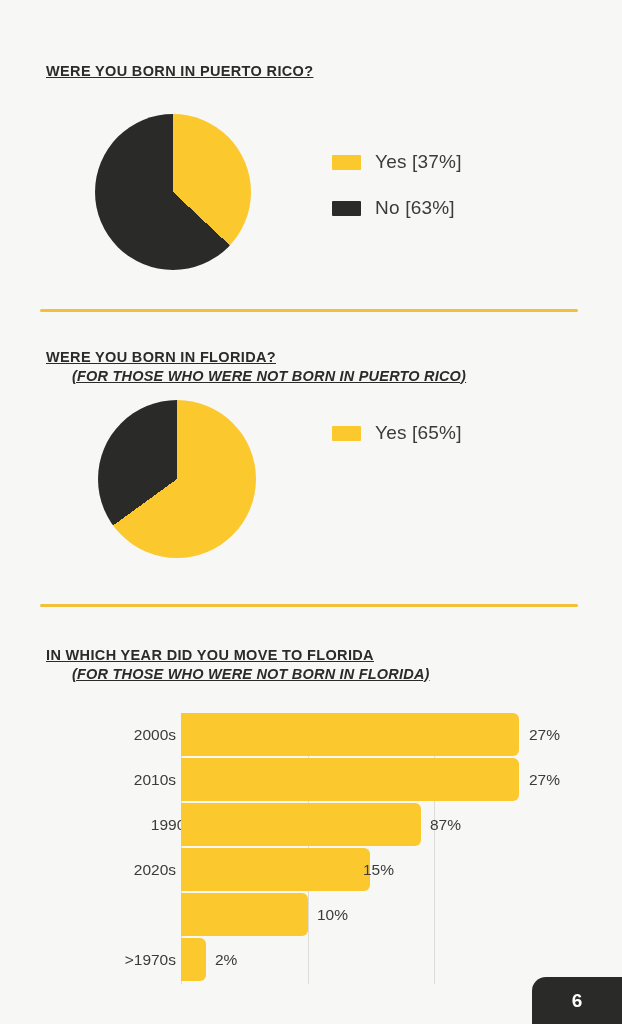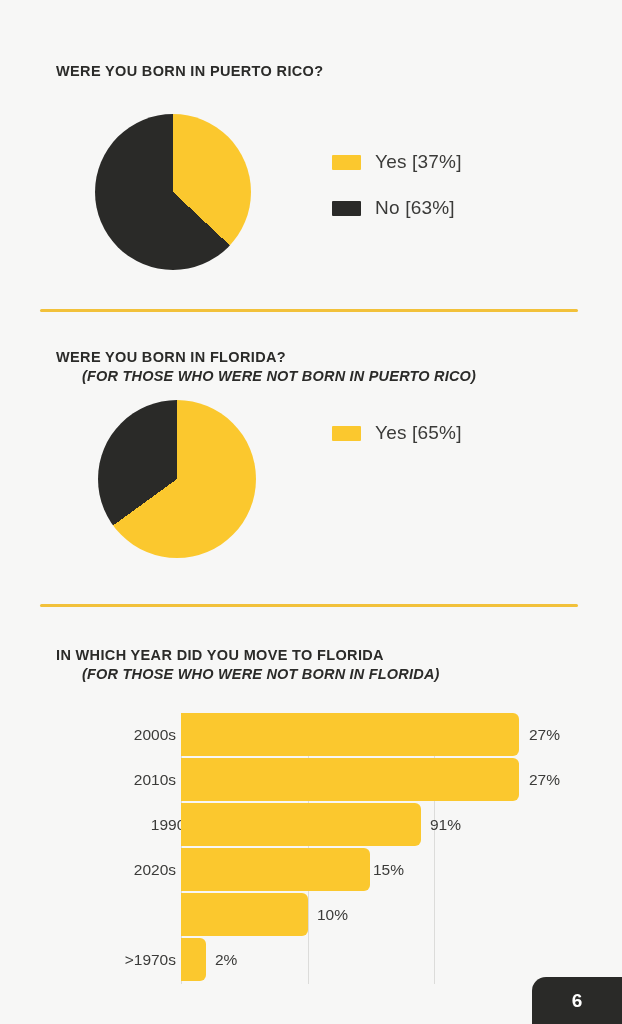--- a/index.html
+++ b/index.html
@@ -18,28 +18,29 @@
   }
   .page {
     position: relative;
     width: 622px;
     height: 1024px;
   }
 
   
   .section-title {
     position: absolute;
-    left: 56px;
+    left: 46px;
     font-size: 14.5px;
     font-weight: 700;
     letter-spacing: 0.35px;
     color: #2b2b29;
     text-transform: uppercase;
     line-height: 1.28;
     white-space: nowrap;
+    text-decoration: underline;
   }
   .section-subtitle {
     display: block;
     font-style: italic;
     font-weight: 700;
     font-size: 14.5px;
     letter-spacing: 0.2px;
     color: #2b2b29;
     margin-left: 26px;
   }
@@ -235,27 +236,27 @@
 
       <div class="bar-row" style="top:45px;">
         <span class="bar-cat">2010s</span>
         <div class="bar-fill" style="width: 338px; background: rgb(251, 200, 46);"></div>
         <span class="bar-value" style="left:348px;">27%</span>
       </div>
 
       <div class="bar-row" style="top:90px;padding-left:17px;">
         <span class="bar-cat">1990s</span>
         <div class="bar-fill" style="width: 240px; background: rgb(251, 200, 46);"></div>
-        <span class="bar-value" style="left:249px;">91%</span>
+        <span class="bar-value" style="left:249px;">87%</span>
       </div>
 
       <div class="bar-row" style="top:135px;">
         <span class="bar-cat">2020s</span>
         <div class="bar-fill" style="width: 189px; background: rgb(251, 200, 46);"></div>
-        <span class="bar-value" style="left:192px;">15%</span>
+        <span class="bar-value" style="left:182px;">15%</span>
       </div>
 
       <div class="bar-row" style="top:180px;">
         <div class="bar-fill" style="width: 127px; background: rgb(251, 200, 46);"></div>
         <span class="bar-value" style="left:136px;">10%</span>
       </div>
 
       <div class="bar-row last" style="top:225px;">
         <span class="bar-cat">&gt;1970s</span>
         <div class="bar-fill" style="width: 25px; background: rgb(251, 200, 46);"></div>

